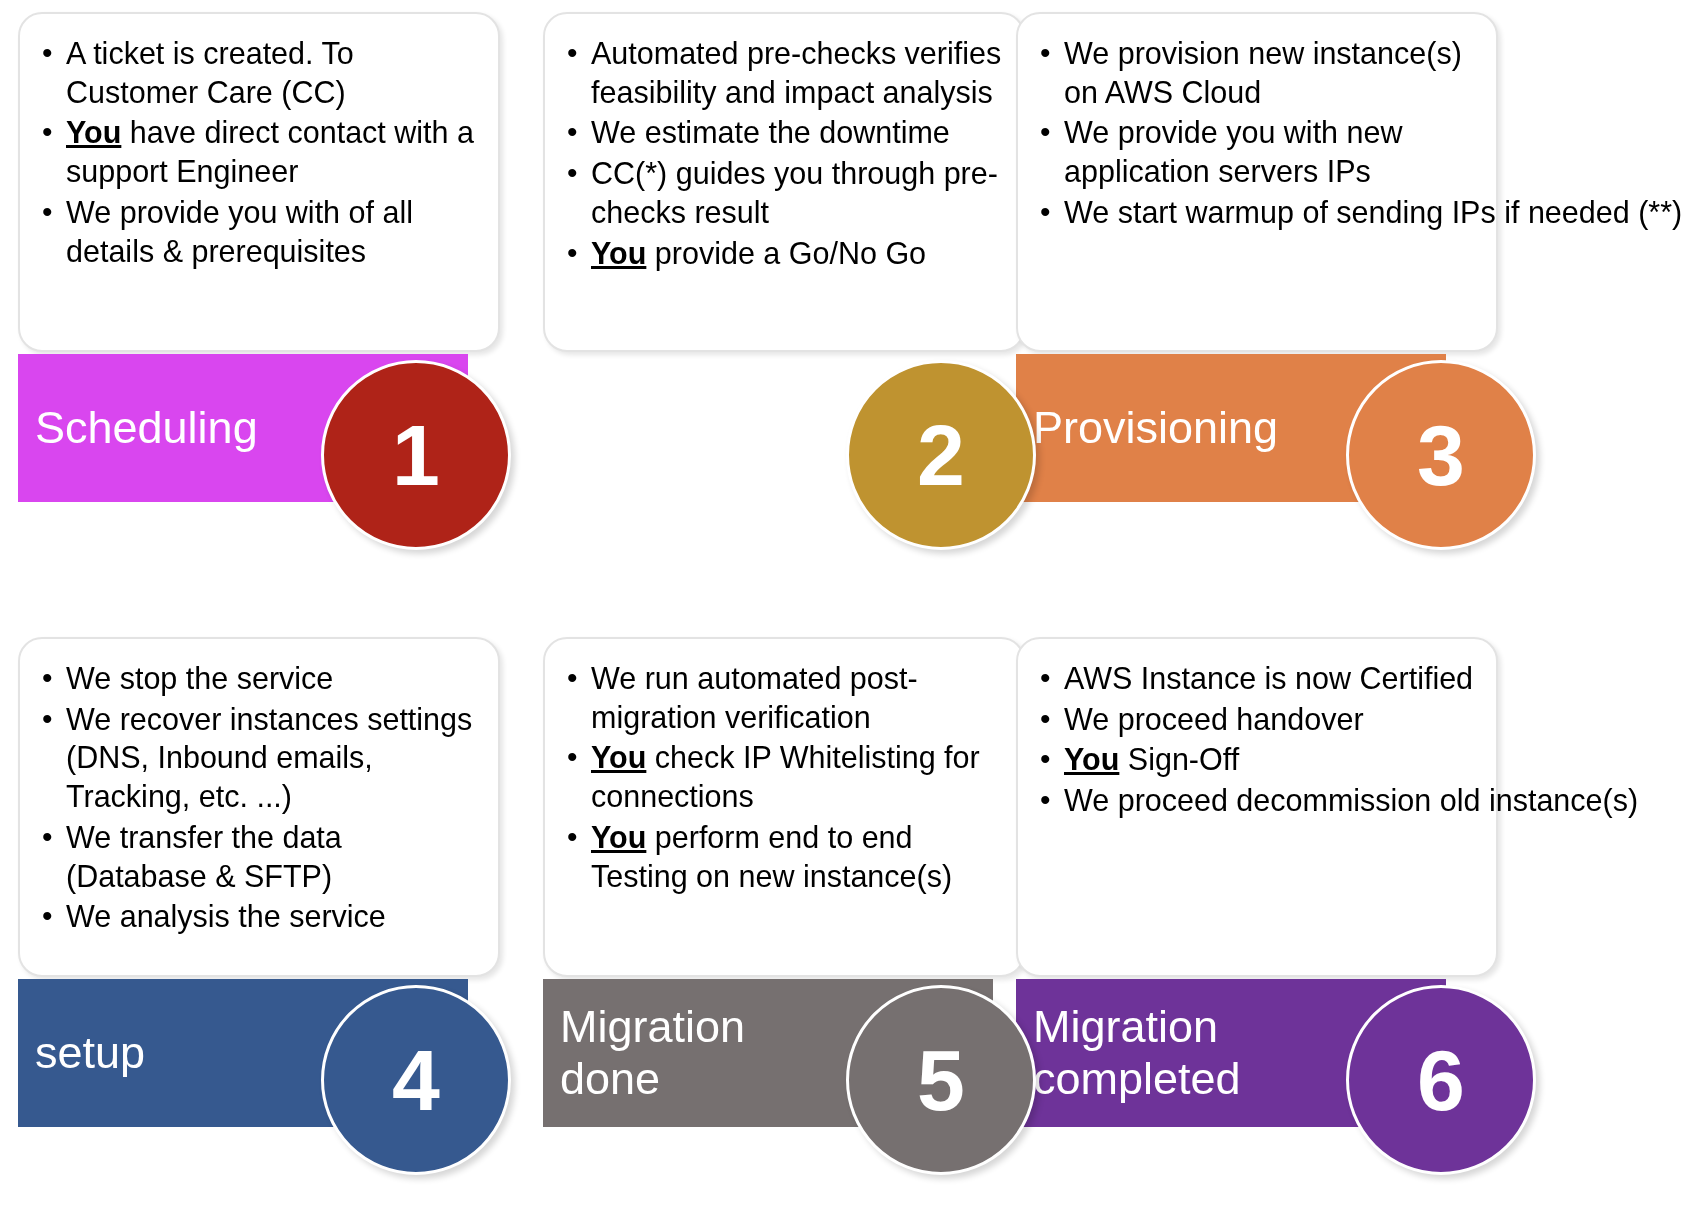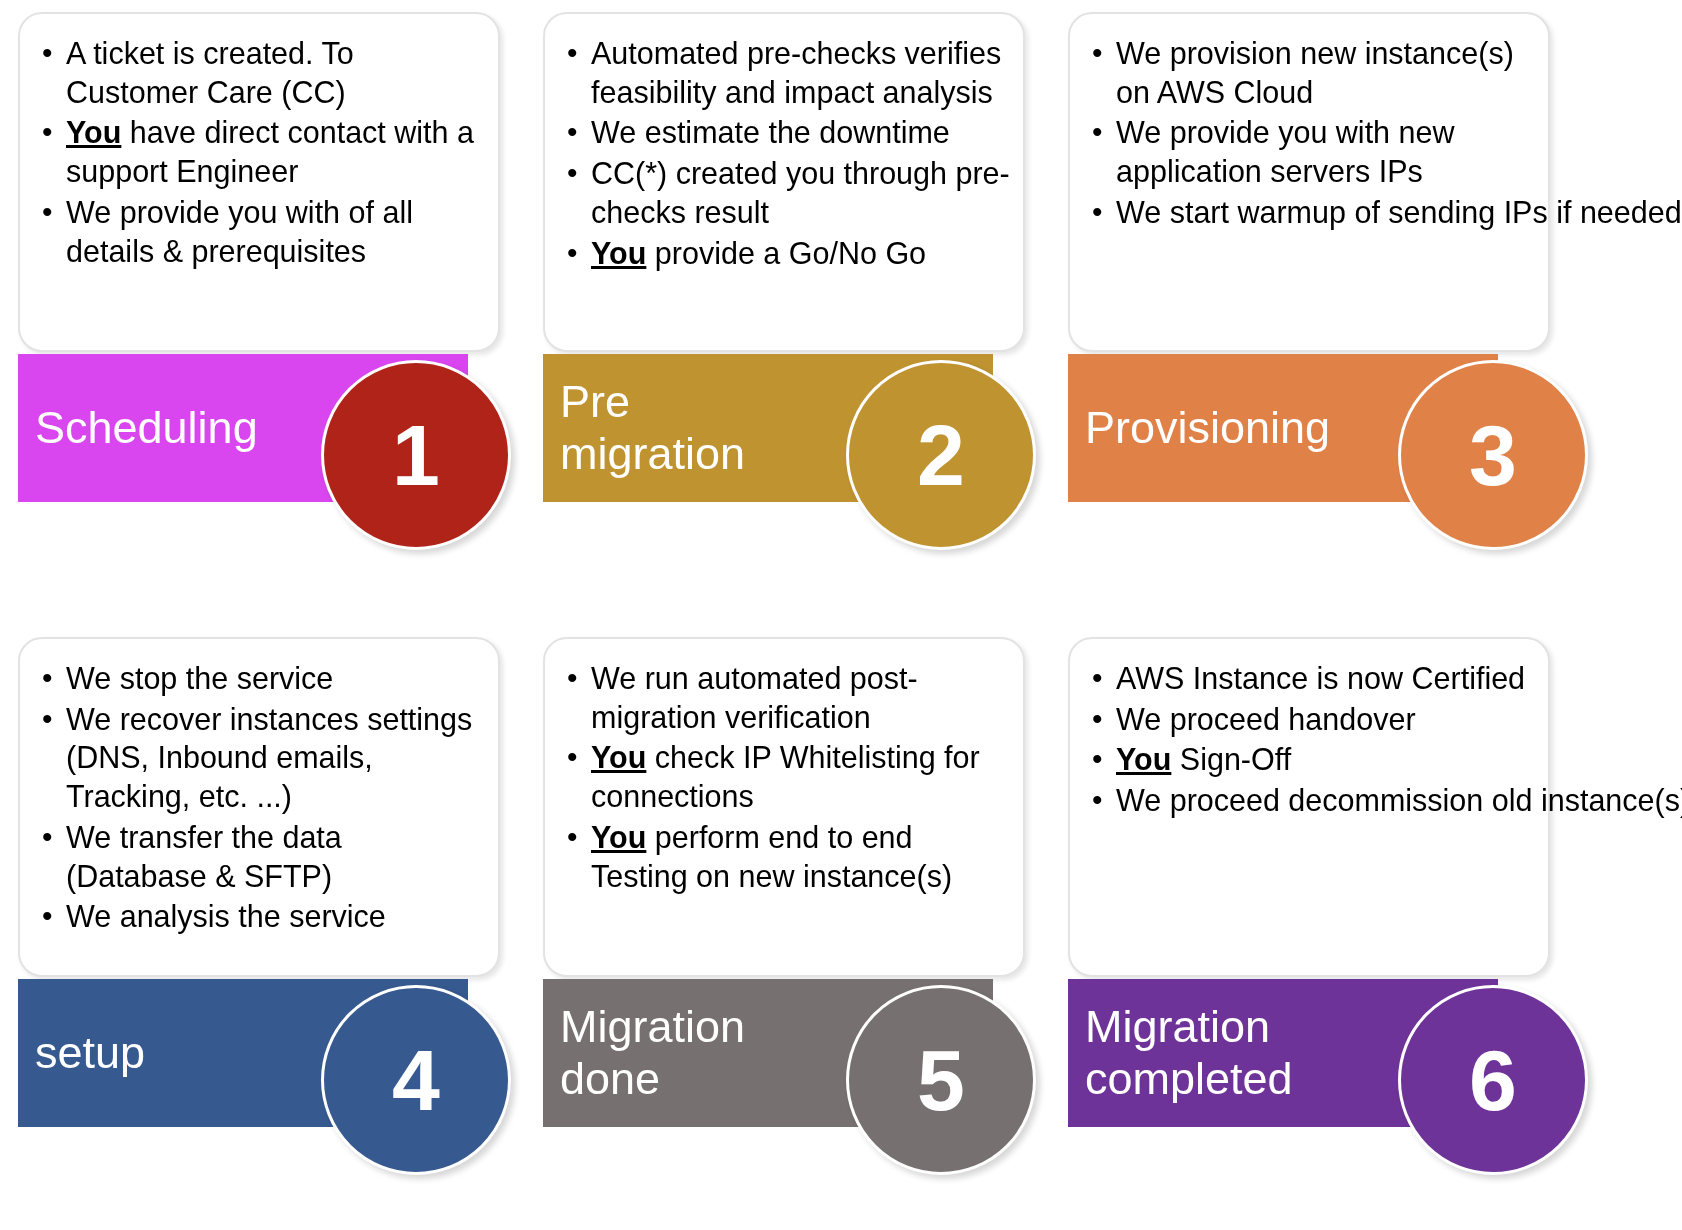--- a/index.html
+++ b/index.html
@@ -26,21 +26,21 @@
 
   .stage {
     position: absolute;
     width: 482px;
     height: 585px;
   }
 
   
   .col-1 { left: 18px; }
   .col-2 { left: 543px; }
-  .col-3 { left: 1068px; }
+  .col-3 { left: 1016px; }
   
   .row-1 { top: 12px; }
   .row-2 { top: 605px; margin-top: 32px; }
 
   
   .card-body {
     position: absolute;
     left: 0;
     top: 0;
     width: 482px;
@@ -146,30 +146,24 @@
         </div>
       </div>
     <div class="badge" style="background: rgb(175, 35, 24);">1</div>
   </div>
 
   <div class="stage s2 col-2 row-1">
     <div class="card-body">
       <ul class="bullets">
           <li>Automated pre-checks verifies feasibility and impact analysis</li>
           <li>We estimate the downtime</li>
-          <li>CC(*) created you through pre-checks result</li>
+          <li>CC(*) guides you through pre-checks result</li>
           <li><span class="you">You</span> provide a Go/No Go</li>
         </ul>
     </div>
-    <div class="band" style="background: rgb(191, 147, 48);">
-        <div>
-          <span class="band-text">Pre</span>
-          <span class="band-text">migration</span>
-        </div>
-      </div>
     <div class="badge" style="background: rgb(191, 147, 48);">2</div>
   </div>
 
   <div class="stage s3 col-3 row-1">
     <div class="card-body">
       <ul class="bullets">
           <li>We  provision new instance(s) on AWS Cloud</li>
           <li>We provide you with new application servers IPs</li>
           <li>We start warmup of sending IPs if needed (**)</li>
         </ul>

